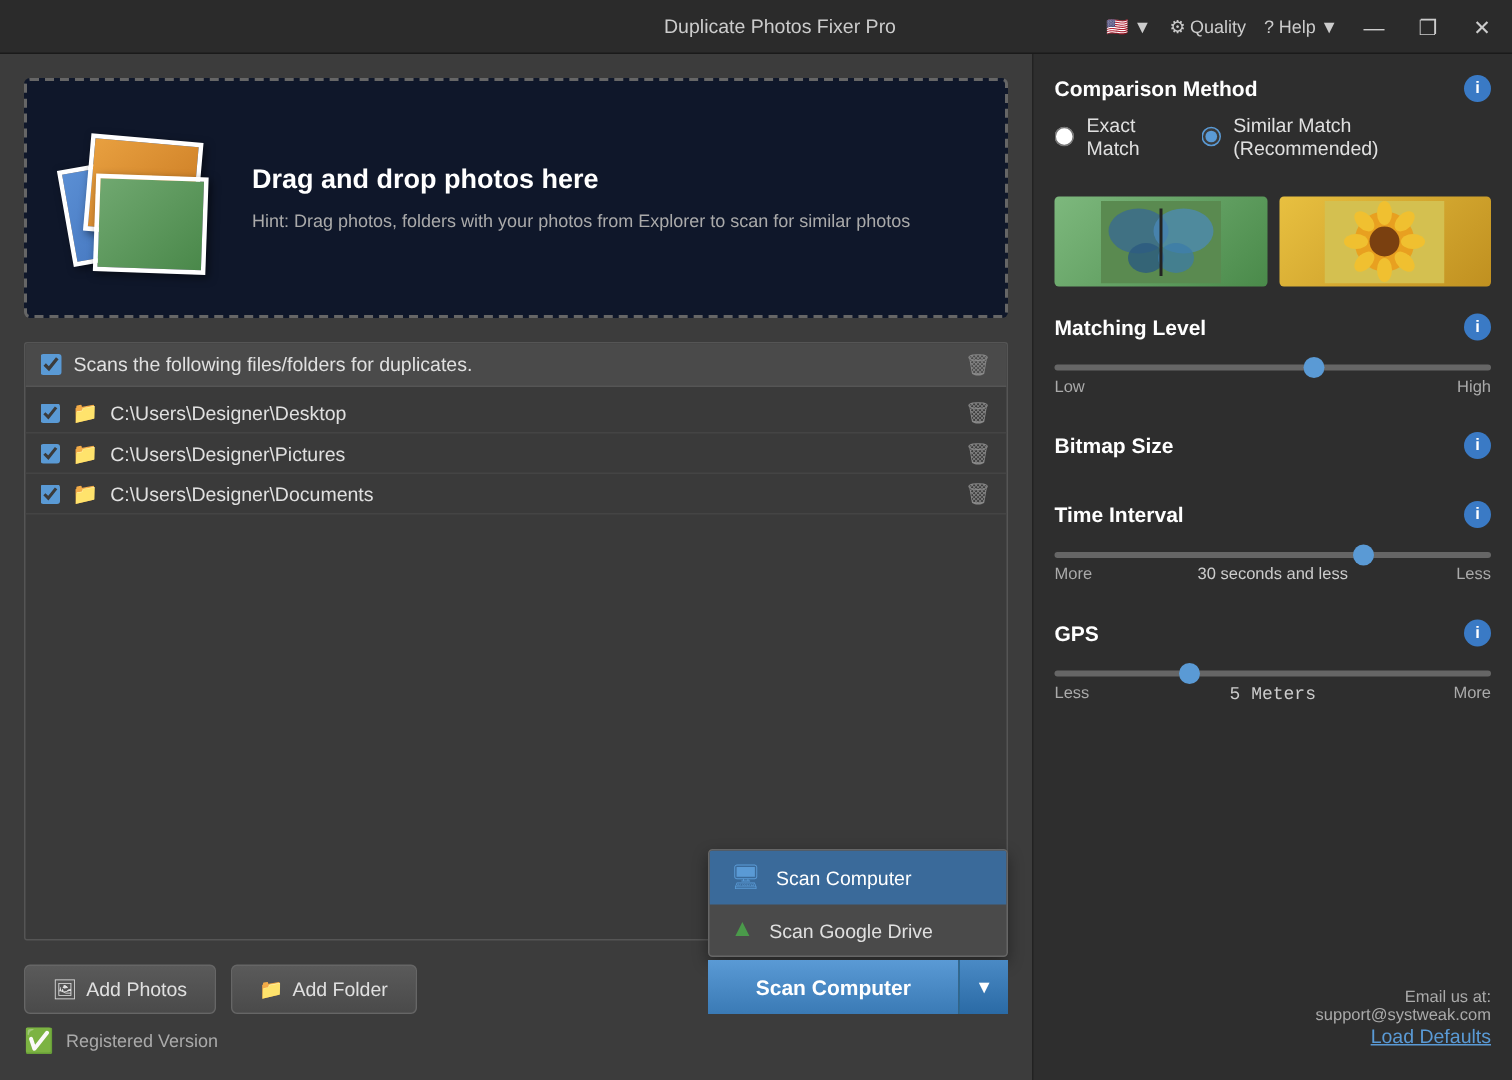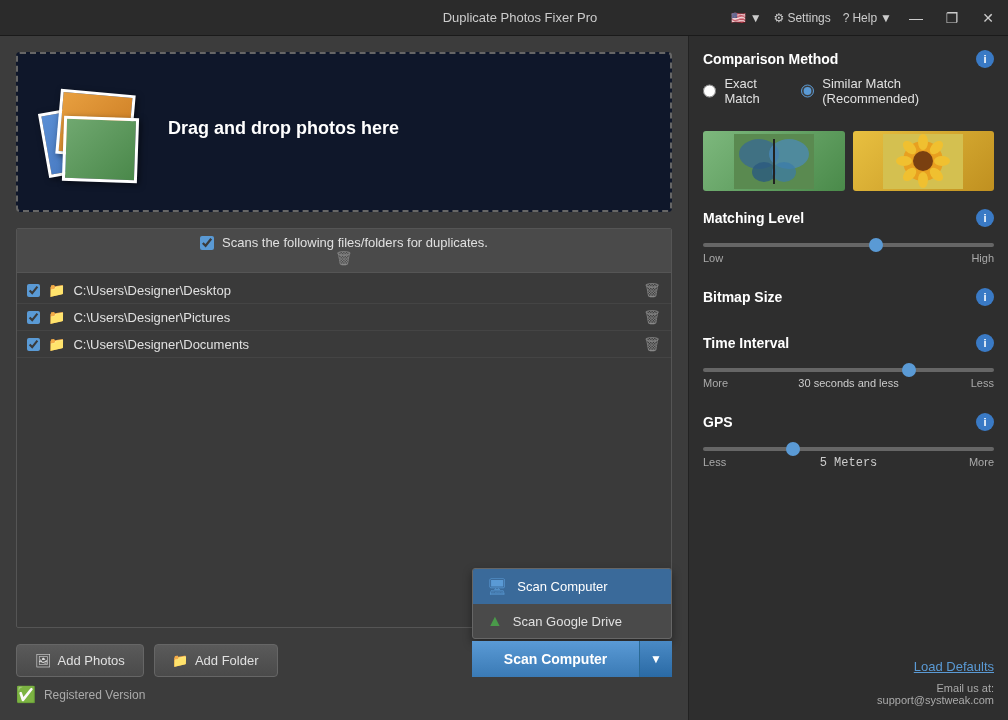--- a/index.html
+++ b/index.html
@@ -144,24 +144,23 @@
       background: #3a3a3a;
       border: 1px solid #555;
       border-radius: 2px;
       overflow: hidden;
       margin-bottom: 16px;
     }
     .file-list-header {
       background: #4a4a4a;
       padding: 6px 10px;
       display: flex;
-      align-items: center;
+      align-items: flex-start;
       justify-content: space-between;
       border-bottom: 1px solid #555;
-      flex-direction: column;
     }
     .file-list-header-left {
       display: flex;
       align-items: center;
       gap: 8px;
     }
     .checkbox-header {
       width: 14px;
       height: 14px;
       accent-color: #5a9ad5;
@@ -431,21 +430,21 @@
 <body>
 
 <div class="title-bar">
 
   <div style="width:36px;height:36px;"></div>
   <span class="title-bar-center">Duplicate Photos Fixer Pro</span>
   <div class="title-bar-right">
     <span class="flag">🇺🇸 ▼</span>
     <span class="settings-link">
       <span>⚙</span>
-      <span>Settings</span>
+      <span>Quality</span>
     </span>
     <span class="help-link">
       <span>?</span>
       <span>Help</span>
       <span>▼</span>
     </span>
     <span class="win-btn">—</span>
     <span class="win-btn">❐</span>
     <span class="win-btn close">✕</span>
   </div>
@@ -458,20 +457,21 @@
     <div class="drop-zone">
       <div class="drop-zone-icon">
         <div class="photo-stack">
           <div class="photo-card"></div>
           <div class="photo-card"></div>
           <div class="photo-card"></div>
         </div>
       </div>
       <div class="drop-zone-text">
         <h2>Drag and drop photos here</h2>
+        <p>Hint: Drag photos, folders with your photos from Explorer to scan for similar photos</p>
       </div>
     </div>
 
     <div class="file-list-container">
       <div class="file-list-header">
         <div class="file-list-header-left">
           <input type="checkbox" class="checkbox-header" checked="" style="">
           <span>Scans the following files/folders for duplicates.</span>
         </div>
         <span class="trash-icon">🗑</span>
@@ -633,23 +633,23 @@
         <input type="range" min="0" max="100" value="30" style="">
         <div class="slider-labels" style="position:relative;">
           <span>Less</span>
           <span style="position:absolute;left:50%;transform:translateX(-50%);color:#ccc;font-size:12px;font-family:Liberation Mono, monospace;">5 Meters</span>
           <span>More</span>
         </div>
       </div>
     </div>
 
     <div class="right-footer">
-      <div style="margin-bottom:8px;">
-        <span class="load-defaults">Load Defaults</span>
-      </div>
       <div>
         <span>Email us at:</span><br>
         <span>support@systweak.com</span>
       </div>
+      <div style="margin-bottom:8px;">
+        <span class="load-defaults">Load Defaults</span>
+      </div>
     </div>
 
   </div>
 </div>
 
 </body></html>

